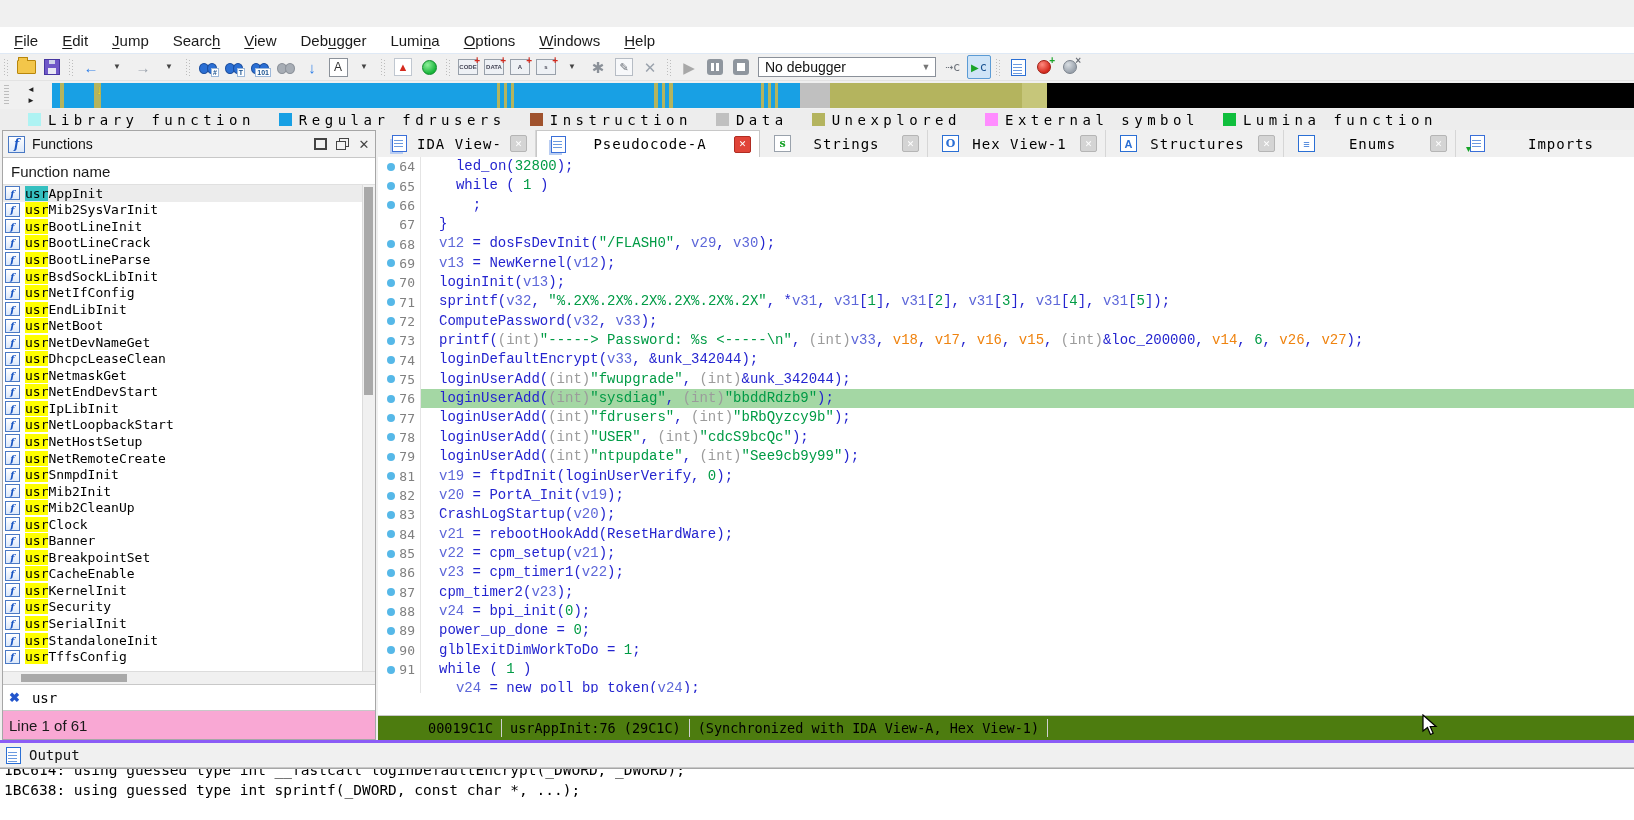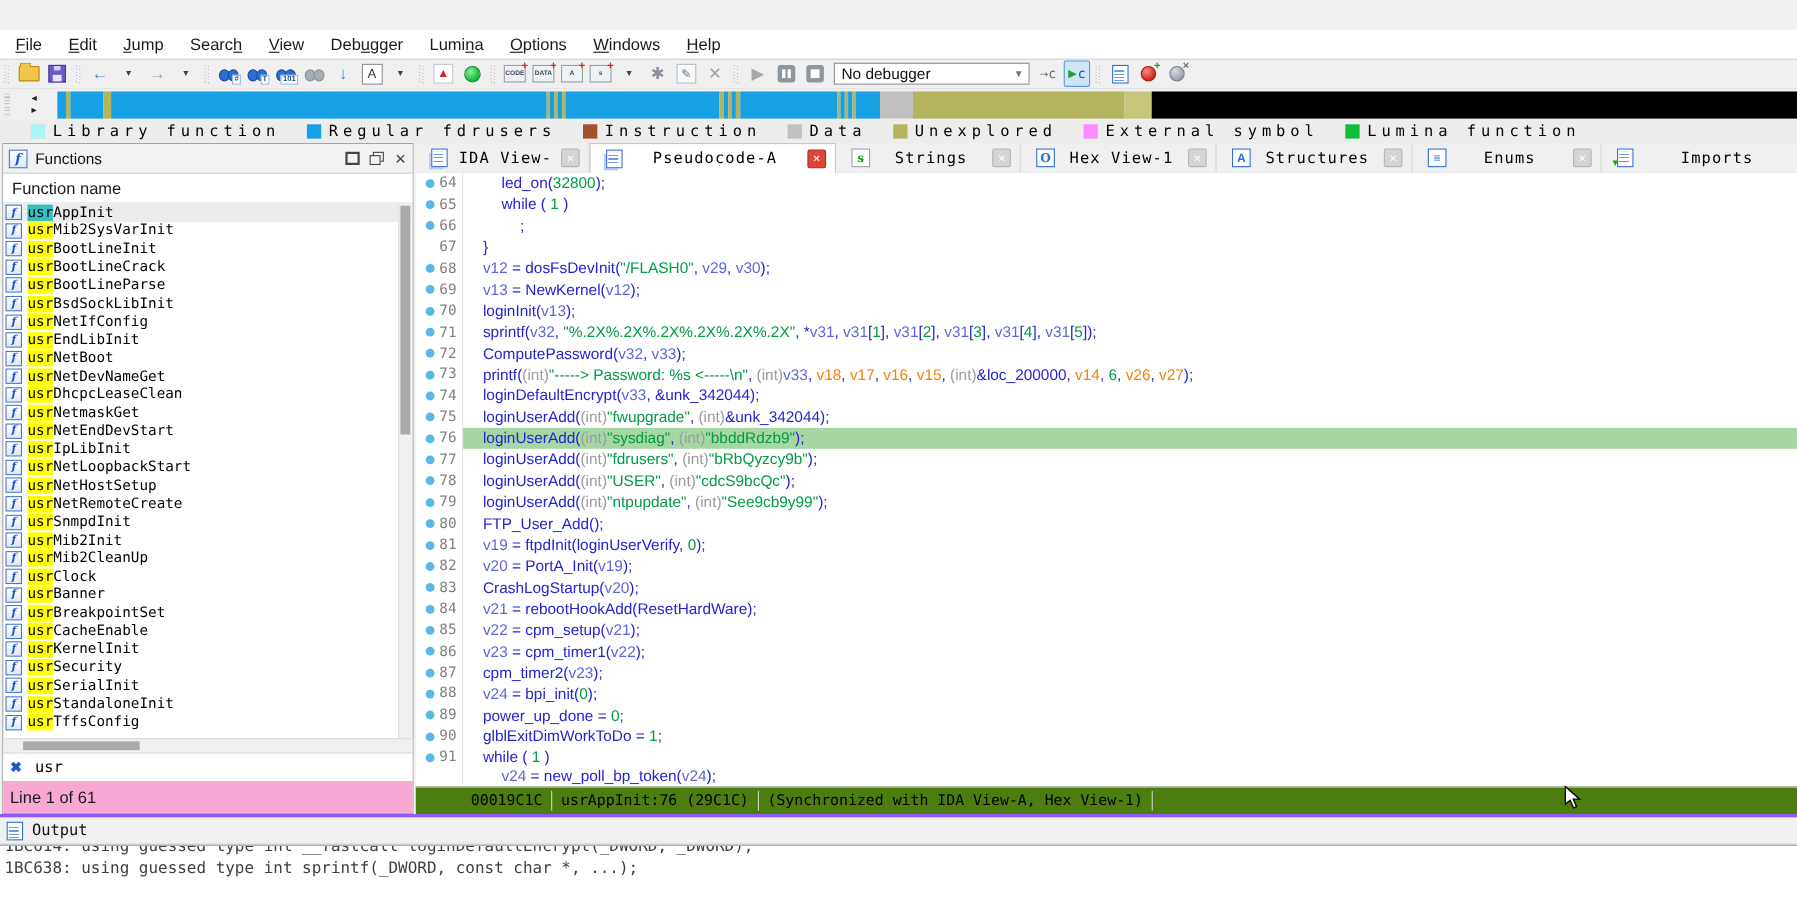--- a/index.html
+++ b/index.html
@@ -120,36 +120,36 @@
   .ti-imp:after{content:"▾";position:absolute;left:-5px;bottom:-3px;color:#18a428;font-size:10px;}
 
   
   .codearea{position:absolute;left:0;top:27px;right:0;bottom:24px;background:#fff;overflow:hidden;}
   .crow{display:flex;height:19.35px;align-items:center;}
   .crow.partial{height:14px;overflow:hidden;align-items:flex-start;}
   .cgut{width:42px;flex:none;display:flex;align-items:center;height:100%;border-right:1px solid #e4e4e4;}
   .bullet{width:8px;height:8px;border-radius:50%;background:#56b8e8;margin-left:9px;flex:none;}
   .nobullet{width:8px;margin-left:9px;flex:none;}
   .cnum{flex:1;text-align:right;padding-right:5px;font-family:"DejaVu Sans Mono",monospace;font-size:13px;color:#808080;}
-  .ctext{flex:1;font-family:Liberation Sans, sans-serif;font-size:14px;white-space:pre;line-height:19.35px;height:100%;display:flex;align-items:center;}
+  .ctext{flex:1;font-family:Liberation Mono, monospace;font-size:14px;white-space:pre;line-height:19.35px;height:100%;display:flex;}
   .ctext.hl{background:#a4d7a4;}
   .t-b{color:#2424cf;} .t-v{color:#5d67d9;} .t-g{color:#009b45;} .t-c{color:#9b9b9b;} .t-o{color:#ef830f;}
 
   
   .codestatus{position:absolute;left:0;bottom:0;right:0;height:24px;background:#4d7c0f;border-top:1px solid #c8c8c8;display:flex;align-items:center;}
   .cs-cell{font-family:"DejaVu Sans Mono",monospace;font-size:13.5px;color:#000;padding:0 8px;border-right:1px solid #d0d0d0;height:18px;display:flex;align-items:center;white-space:nowrap;}
   .cs-cell:first-child{margin-left:42px;}
 
   
   .output{position:absolute;left:0;top:740px;width:100%;height:80px;background:#f0f0f0;border-top:3px solid #8b5cf6;}
   .out-hdr{height:24px;display:flex;align-items:center;border-bottom:1px solid #c8c8c8;}
   .out-hdr .ic-doclist{margin:0 8px 0 6px;}
   .out-hdr .t{font-family:"DejaVu Sans Mono",monospace;font-size:14px;color:#111;}
   .out-body{position:absolute;left:0;top:25px;right:0;bottom:0;background:#fff;border-top:1px solid #a6a6a6;overflow:hidden;}
-  .out-line{font-family:"DejaVu Sans Mono",monospace;font-size:14.5px;color:#404040;white-space:nowrap;padding-left:4px;line-height:20px;}
+  .out-line{font-family:"DejaVu Sans Mono",monospace;font-size:14.5px;color:#000000;white-space:nowrap;padding-left:4px;line-height:20px;}
   .out-inner{margin-top:-9px;}
 
   
   .cursor{position:absolute;left:1422px;top:714px;z-index:50;}
 </style>
 </head>
 <body>
 
 <div class="titlebar">
   <div class="app-icon"></div>
@@ -650,27 +650,20 @@
       <div class="crow">
         <div class="cgut">
           <span class="bullet"></span>
           <span class="cnum">79</span>
         </div>
         <div class="ctext" style="padding-left: 18px;"><span class="t-b">loginUserAdd(</span><span class="t-c">(int)</span><span class="t-g">"ntpupdate"</span><span class="t-b">, </span><span class="t-c">(int)</span><span class="t-g">"See9cb9y99"</span><span class="t-b">);</span></div>
       </div>
       <div class="crow">
         <div class="cgut">
           <span class="bullet"></span>
-          <span class="cnum">80</span>
-        </div>
-        <div class="ctext" style="padding-left: 18px;"><span class="t-b">FTP_User_Add();</span></div>
-      </div>
-      <div class="crow">
-        <div class="cgut">
-          <span class="bullet"></span>
           <span class="cnum">81</span>
         </div>
         <div class="ctext" style="padding-left: 18px;"><span class="t-v">v19</span><span class="t-b"> = ftpdInit(loginUserVerify, </span><span class="t-g">0</span><span class="t-b">);</span></div>
       </div>
       <div class="crow">
         <div class="cgut">
           <span class="bullet"></span>
           <span class="cnum">82</span>
         </div>
         <div class="ctext" style="padding-left: 18px;"><span class="t-v">v20</span><span class="t-b"> = PortA_Init(</span><span class="t-v">v19</span><span class="t-b">);</span></div>

